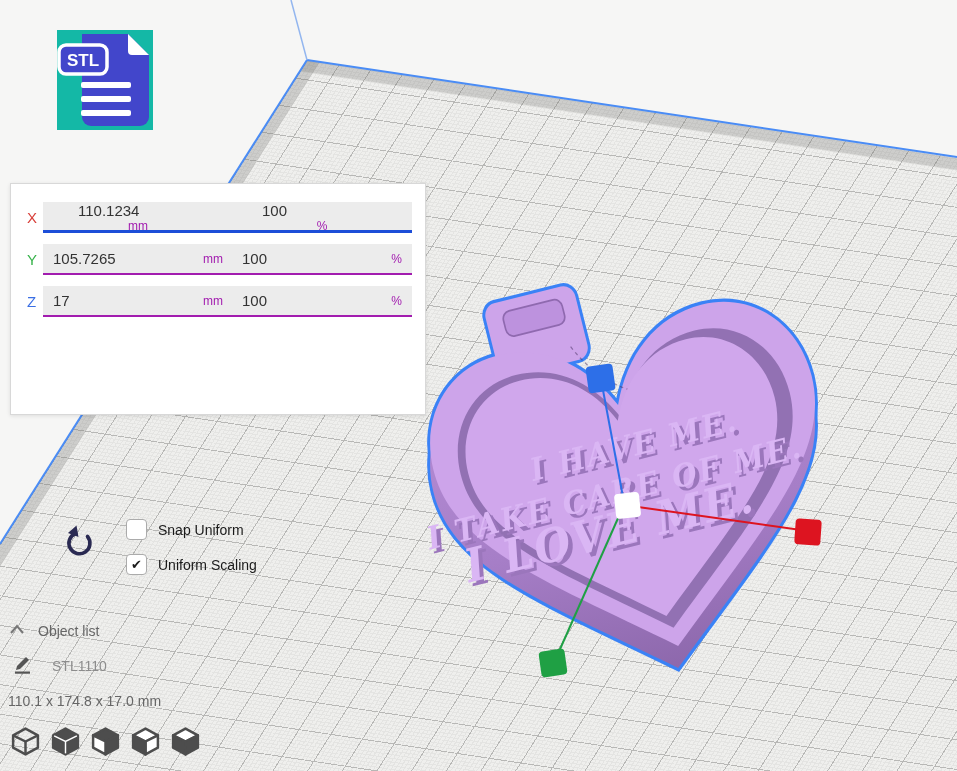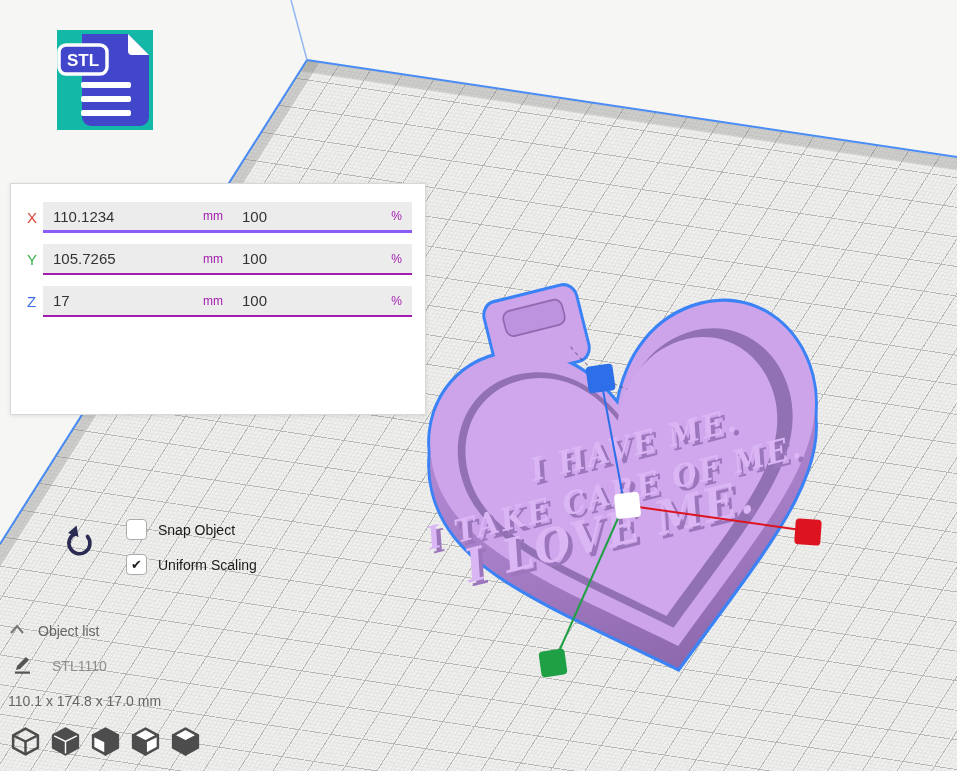--- a/index.html
+++ b/index.html
@@ -54,21 +54,21 @@
   .axis-label {
     position:absolute; left:16px; top:7px; width:16px;
     font-size:15px; font-weight:normal;
   }
   .field {
     position:absolute; top:0; height:31px; background:#ececec;
     border-bottom:2px solid #a21caf;
     display:flex; align-items:center; justify-content:space-between;
     padding:0 10px;
   }
-  .row-x .field { border-bottom:3px solid #8b5cf6; }
+  .row-x .field { border-bottom:3px solid #1d4ed8;flex-direction:column; }
   .field.f-mm { left:32px;  width:190px; }
   .field.f-pc { left:221px; width:180px; }
   .field input {
     border:none; background:transparent; outline:none;
     font-family:"Liberation Sans", sans-serif;
     font-size:15px; color:#333; width:120px;
   }
   .unit { font-size:12px; color:#a21caf; }
 
   .reset-btn { position:absolute; left:52px; top:340px; width:34px; height:38px; cursor:pointer; z-index:7; }
@@ -232,21 +232,21 @@
 
     <div class="reset-btn">
       <svg width="34" height="38" viewBox="0 0 34 38">
         <path d="M 24.5 12.5 A 10.5 10.5 0 1 1 12.5 9.5" stroke="#2a2a52" stroke-width="3.6" fill="none" stroke-linecap="round"></path>
         <polygon points="13.5,1.5 15.5,13 5,9" fill="#2a2a52"></polygon>
       </svg>
     </div>
 
     <div class="chk-row snap">
       <div class="checkbox"></div>
-      <span class="chk-label">Snap Object</span>
+      <span class="chk-label">Snap Uniform</span>
     </div>
 
     <div class="chk-row uniform">
       <div class="checkbox">
         <span>✔</span>
       </div>
       <span class="chk-label">Uniform Scaling</span>
     </div>
   </div>
 

